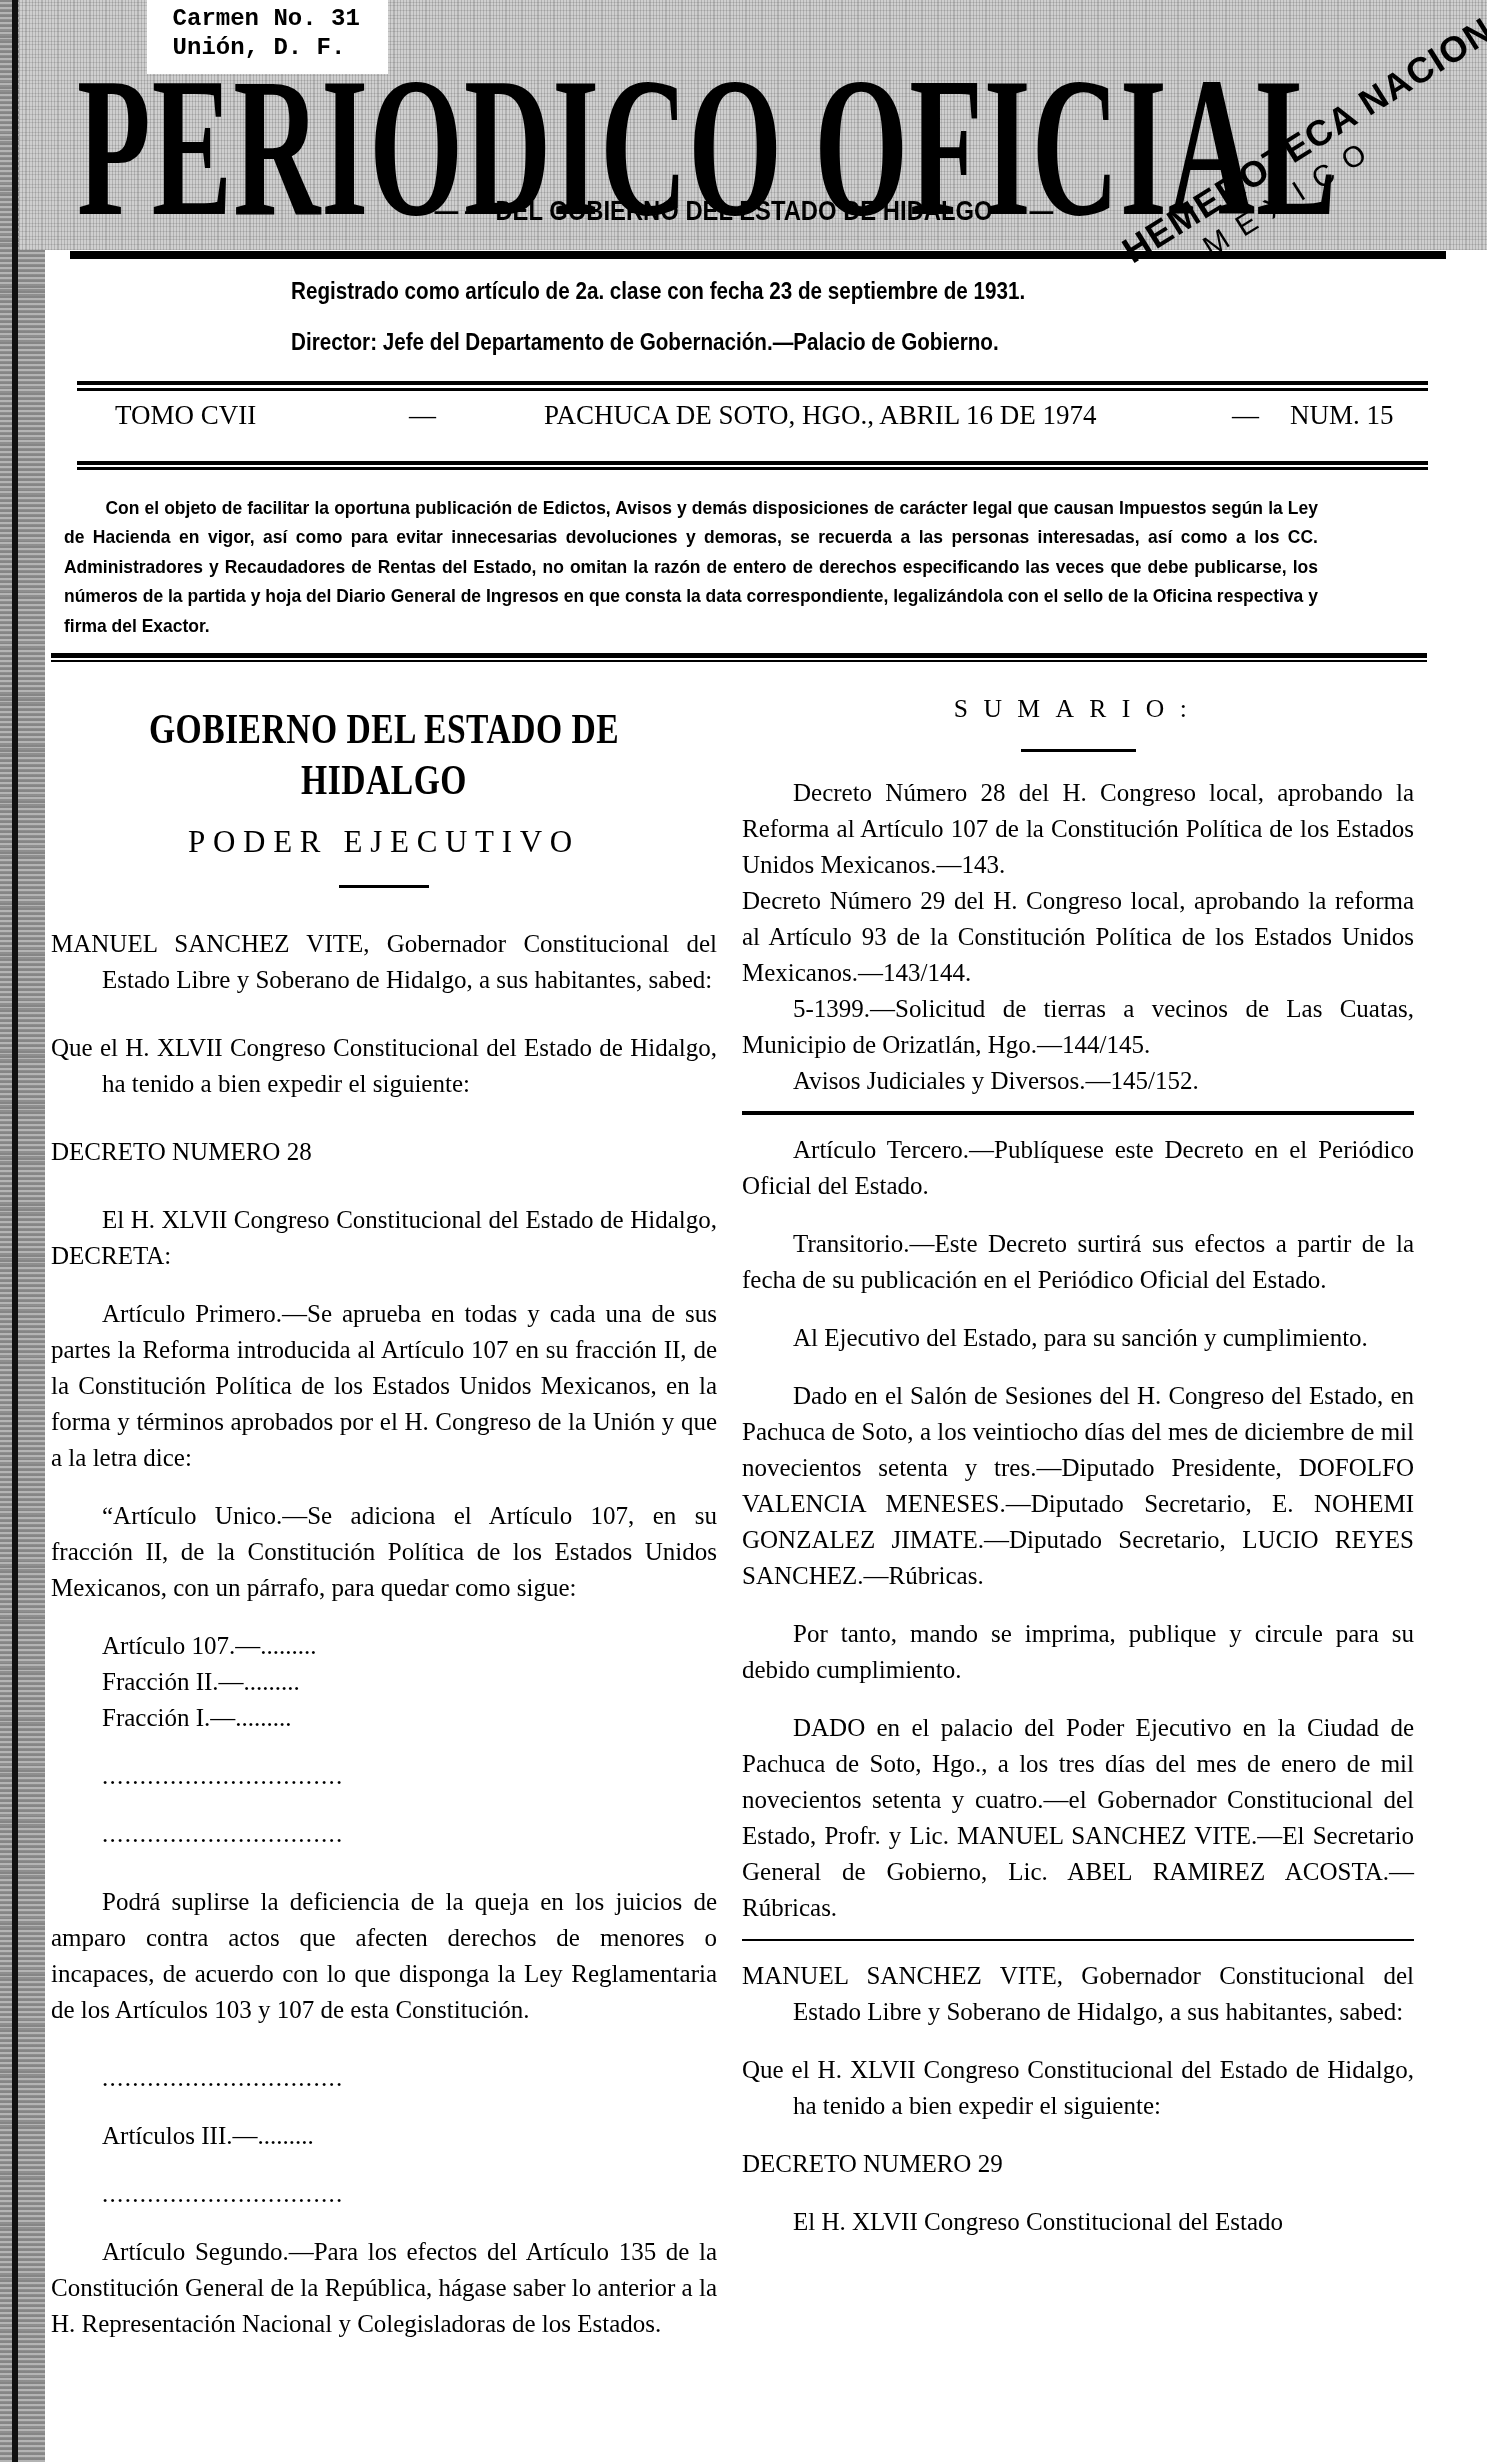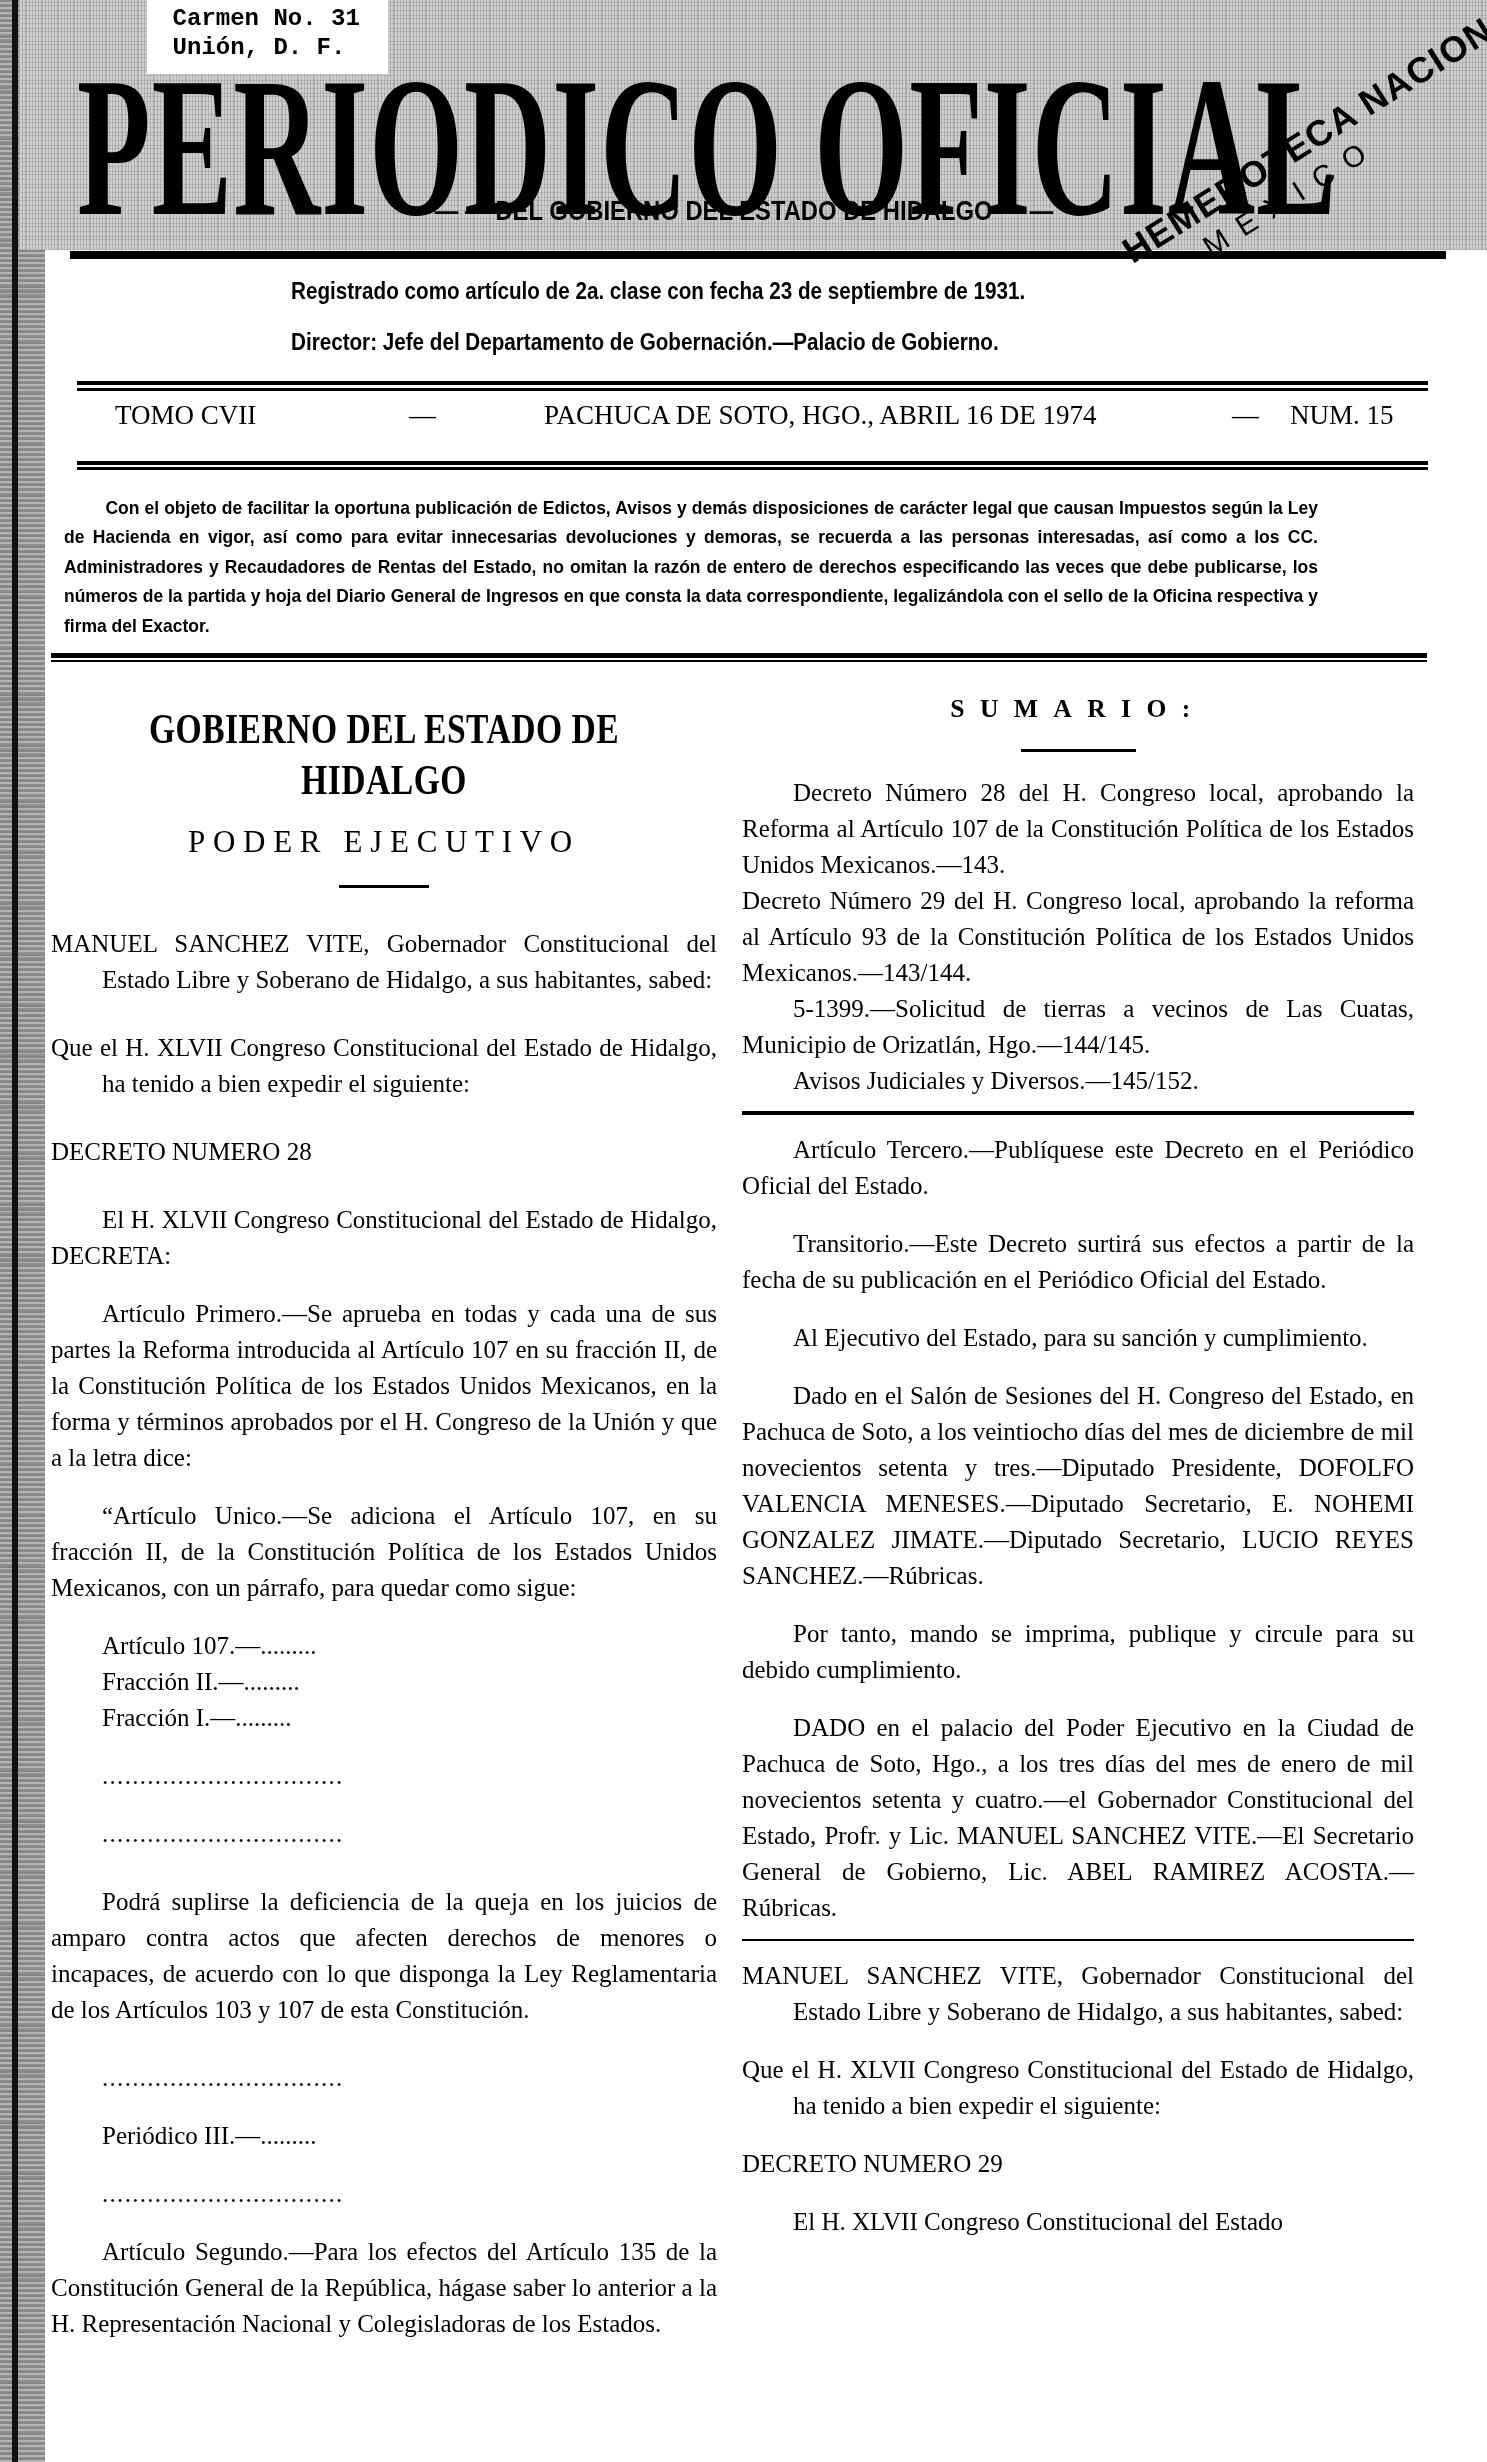--- a/index.html
+++ b/index.html
@@ -75,21 +75,21 @@
   }
   .h-poder { text-align: center; font-size: 31px; letter-spacing: 7.7px; margin: 0 0 25.6px 0; }
   .short-rule { width: 90px; height: 2.6px; background: #000; margin: 0 auto 38px auto; }
   .hang { padding-left: 51px; text-indent: -51px; }
   .indent { text-indent: 51px; }
   .gap { margin-top: 22px !important; }
   .gap2 { margin-top: 32px !important; }
   .center { text-align: right; }
   .frac { padding-left: 51px; line-height: 36px; }
   .dots { padding-left: 51px; letter-spacing: 1.3px; }
-  .h-sum { text-align: center; font-weight: bold; font-size: 25.6px; letter-spacing: 15.4px; margin: 0 0 22px 0; }
+  .h-sum { text-align: center; font-weight: normal; font-size: 25.6px; letter-spacing: 15.4px; margin: 0 0 22px 0; }
   .sum-rule { width: 115px; height: 2.6px; background: #000; margin: 0 auto 23px auto; }
   .full-rule { height: 3.8px; background: #000; margin: 12.8px 0 16.6px 0; }
 </style>
 </head>
 <body>
 
 <div class="edge-left"></div>
 <div class="edge-left-bar"></div>
 <div class="masthead-bg"></div>
 
@@ -140,21 +140,21 @@
   <p class="indent gap2">El H. XLVII Congreso Constitucional del Estado de Hidalgo, DECRETA:</p>
   <p class="indent gap">Artículo Primero.—Se aprueba en todas y cada una de sus partes la Reforma introducida al Artículo 107 en su fracción II, de la Constitución Política de los Estados Unidos Mexicanos, en la forma y términos aprobados por el H. Congreso de la Unión y que a la letra dice:</p>
   <p class="indent gap">“Artículo Unico.—Se adiciona el Artículo 107, en su fracción II, de la Constitución Política de los Estados Unidos Mexicanos, con un párrafo, para quedar como sigue:</p>
   <p class="frac gap">Artículo 107.—.........</p>
   <p class="frac">Fracción II.—.........</p>
   <p class="frac">Fracción I.—.........</p>
   <p class="dots gap">................................</p>
   <p class="dots gap">................................</p>
   <p class="indent gap2">Podrá suplirse la deficiencia de la queja en los juicios de amparo contra actos que afecten derechos de menores o incapaces, de acuerdo con lo que disponga la Ley Reglamentaria de los Artículos 103 y 107 de esta Constitución.</p>
   <p class="dots gap2">................................</p>
-  <p class="frac gap">Periódico III.—.........</p>
+  <p class="frac gap">Artículos III.—.........</p>
   <p class="dots gap">................................</p>
   <p class="indent gap">Artículo Segundo.—Para los efectos del Artículo 135 de la Constitución General de la República, hágase saber lo anterior a la H. Representación Nacional y Colegisladoras de los Estados.</p>
 </div>
 
 <div class="col col-right">
   <div class="h-sum">SUMARIO:</div>
   <div class="sum-rule"></div>
   <p class="indent">Decreto Número 28 del H. Congreso local, aprobando la Reforma al Artículo 107 de la Constitución Política de los Estados Unidos Mexicanos.—143.</p>
   <p>Decreto Número 29 del H. Congreso local, aprobando la reforma al Artículo 93 de la Constitución Política de los Estados Unidos Mexicanos.—143/144.</p>
   <p class="indent">5-1399.—Solicitud de tierras a vecinos de Las Cuatas, Municipio de Orizatlán, Hgo.—144/145.</p>

